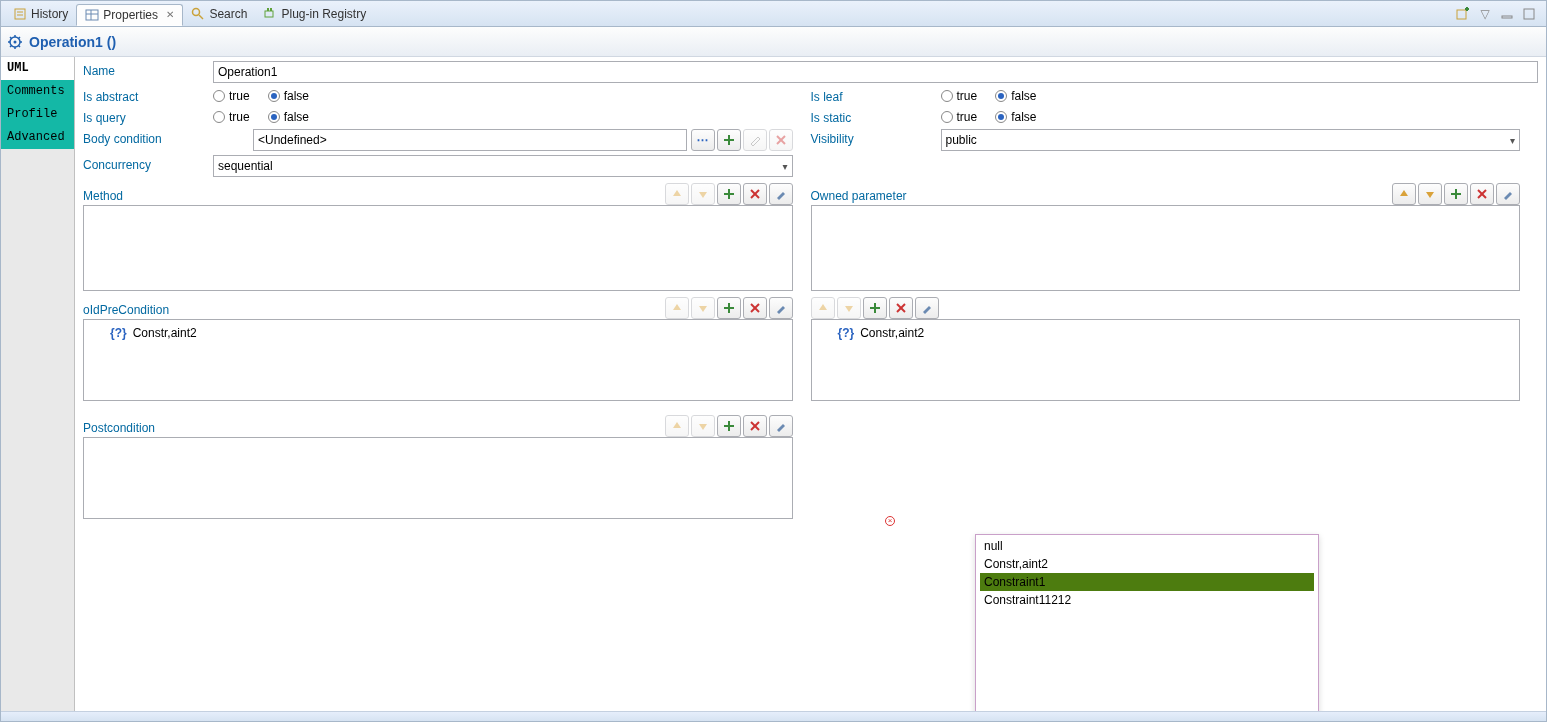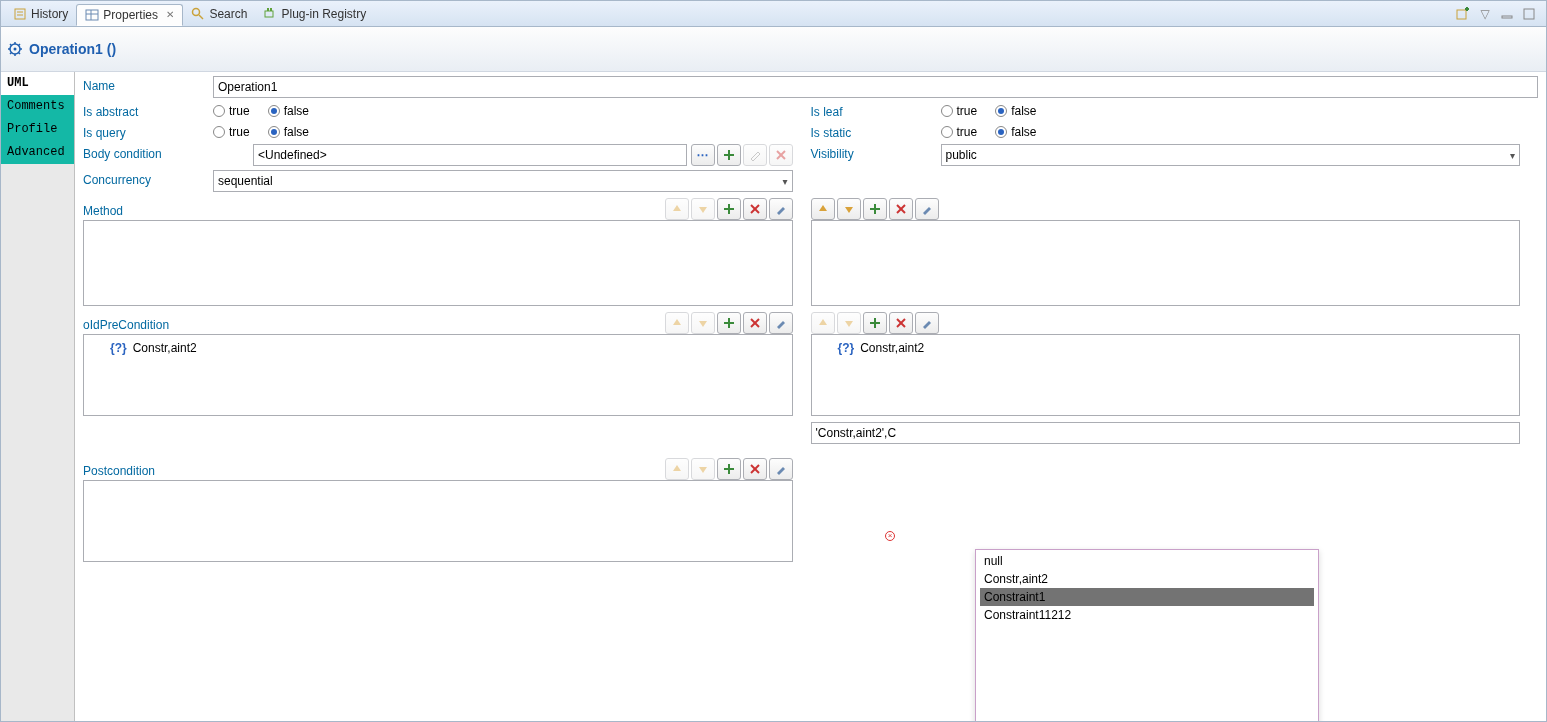--- a/index.html
+++ b/index.html
@@ -5,21 +5,21 @@
 * { box-sizing: border-box; font-family: "Segoe UI", Tahoma, sans-serif; font-size: 12px; }
 body { margin:0; padding:0; background:#fff; width:1547px; height:722px; overflow:hidden; border:1px solid #a7b7c9; }
 
 .tabstrip { display:flex; align-items:center; background:linear-gradient(#eaf1fb,#d6e3f2); height:26px; border-bottom:1px solid #a7b7c9; padding:0 4px; }
 .tabstrip .tab { display:flex; align-items:center; gap:4px; padding:3px 8px; cursor:default; color:#333; }
 .tabstrip .tab.active { background:#fdfdfd; border:1px solid #a7b7c9; border-bottom-color:#fff; border-radius:3px 3px 0 0; position:relative; top:1px; }
 .tabstrip .spacer { flex:1; }
 .view-actions { display:flex; gap:8px; padding-right:6px; align-items:center;}
 .view-actions .act { width:14px; height:14px; display:flex; align-items:center; justify-content:center; color:#555; }
 
-.header { display:flex; align-items:center; background:linear-gradient(#fdfdfd,#e9eef4); height:45px; border-bottom:1px solid #d0d7e1; padding:0 6px; color:#1f5fb0; font-weight:bold; font-size:14px; gap:6px;}
+.header { display:flex; align-items:center; background:linear-gradient(#fdfdfd,#e9eef4); height:30px; border-bottom:1px solid #d0d7e1; padding:0 6px; color:#1f5fb0; font-weight:bold; font-size:14px; gap:6px;}
 
 .main { display:flex; height:calc(100% - 56px - 10px); }
 .sidebar { width:74px; background:#e9e9e9; border-right:1px solid #c0c0c0; }
 .sidebar .sitem { padding:4px 6px; cursor:pointer; border-bottom:1px solid transparent;font-family:Liberation Mono, monospace;}
 .sidebar .sitem.active { background:#fff; font-weight:bold; }
 .sidebar .sitem.shade { background:#14b8a6;}
 .content { flex:1; padding:4px 8px 8px 8px; overflow:hidden; position:relative;}
 .row { display:flex; margin-bottom:4px; align-items:flex-start;}
 .half { width:50%; padding-right:18px; }
 .lbl { width:130px; padding-top:3px; color:#0369a1;}
@@ -38,21 +38,21 @@
 .listbox.small { height:86px; }
 .listbox.med { height:82px; }
 .cons-item { display:flex; gap:6px; align-items:center; margin:2px 18px;}
 .cons-icon { color:#2a63c0; font-weight:bold;}
 .section-head { display:flex; align-items:center; }
 .section-head .lbl { flex:1; width:auto;}
 .errmark { position:absolute; left:810px; top:459px; width:10px; height:10px; border:1px solid #d33; border-radius:50%; background:#fff; color:#d33; font-size:8px; line-height:8px; text-align:center;}
 
 .popup { position:absolute; left:900px; top:477px; width:344px; height:224px; border:1px solid #c9a0c9; background:#fff; box-shadow:0 2px 6px rgba(0,0,0,0.15); padding:2px 4px;}
 .popup .pitem { padding:2px 4px; cursor:pointer;}
-.popup .pitem.sel { background:#737373;}
+.popup .pitem.sel { background:#4d7c0f;}
 
 .statusband { height:10px; background:linear-gradient(#e6eefb,#d6e3f2); border-top:1px solid #c4d0e0;}
 
 svg { display:block;}
 </style>
 </head>
 <body>
 
 <div class="tabstrip">
   <div class="tab">
@@ -283,20 +283,21 @@
                 <svg width="12" height="12">
                   <path d="M2 10 L8 4 L10 6 L4 12 Z" fill="#6b8ab2"></path>
                 </svg>
               </div>
           </div>
         </div>
         <div class="listbox small"></div>
       </div>
       <div class="half">
         <div class="section-head">
+          <div class="lbl">Owned parameter</div>
           <div class="btnset">
             <div class="ibtn">
                 <svg width="12" height="12">
                   <path d="M6 2 L10 8 L2 8 Z" fill="#d9a23a"></path>
                 </svg>
               </div>
             <div class="ibtn">
                 <svg width="12" height="12">
                   <path d="M6 10 L10 4 L2 4 Z" fill="#d9a23a"></path>
                 </svg>
@@ -395,23 +396,20 @@
                   <path d="M2 10 L8 4 L10 6 L4 12 Z" fill="#6b8ab2"></path>
                 </svg>
               </div>
           </div>
         </div>
         <div class="listbox med">
           <div class="cons-item">
             <span class="cons-icon">{?}</span>
             <span>Constr,aint2</span>
           </div>
-        </div>
-        <div style="margin-top:6px;">
-          <input type="text" class="textbox" value="'Constr,aint2',C" style="">
         </div>
       </div>
     </div>
 
     <div class="row" style="margin-top:14px;">
       <div class="half">
         <div class="section-head">
           <div class="lbl">Postcondition</div>
           <div class="btnset">
             <div class="ibtn disabled">

